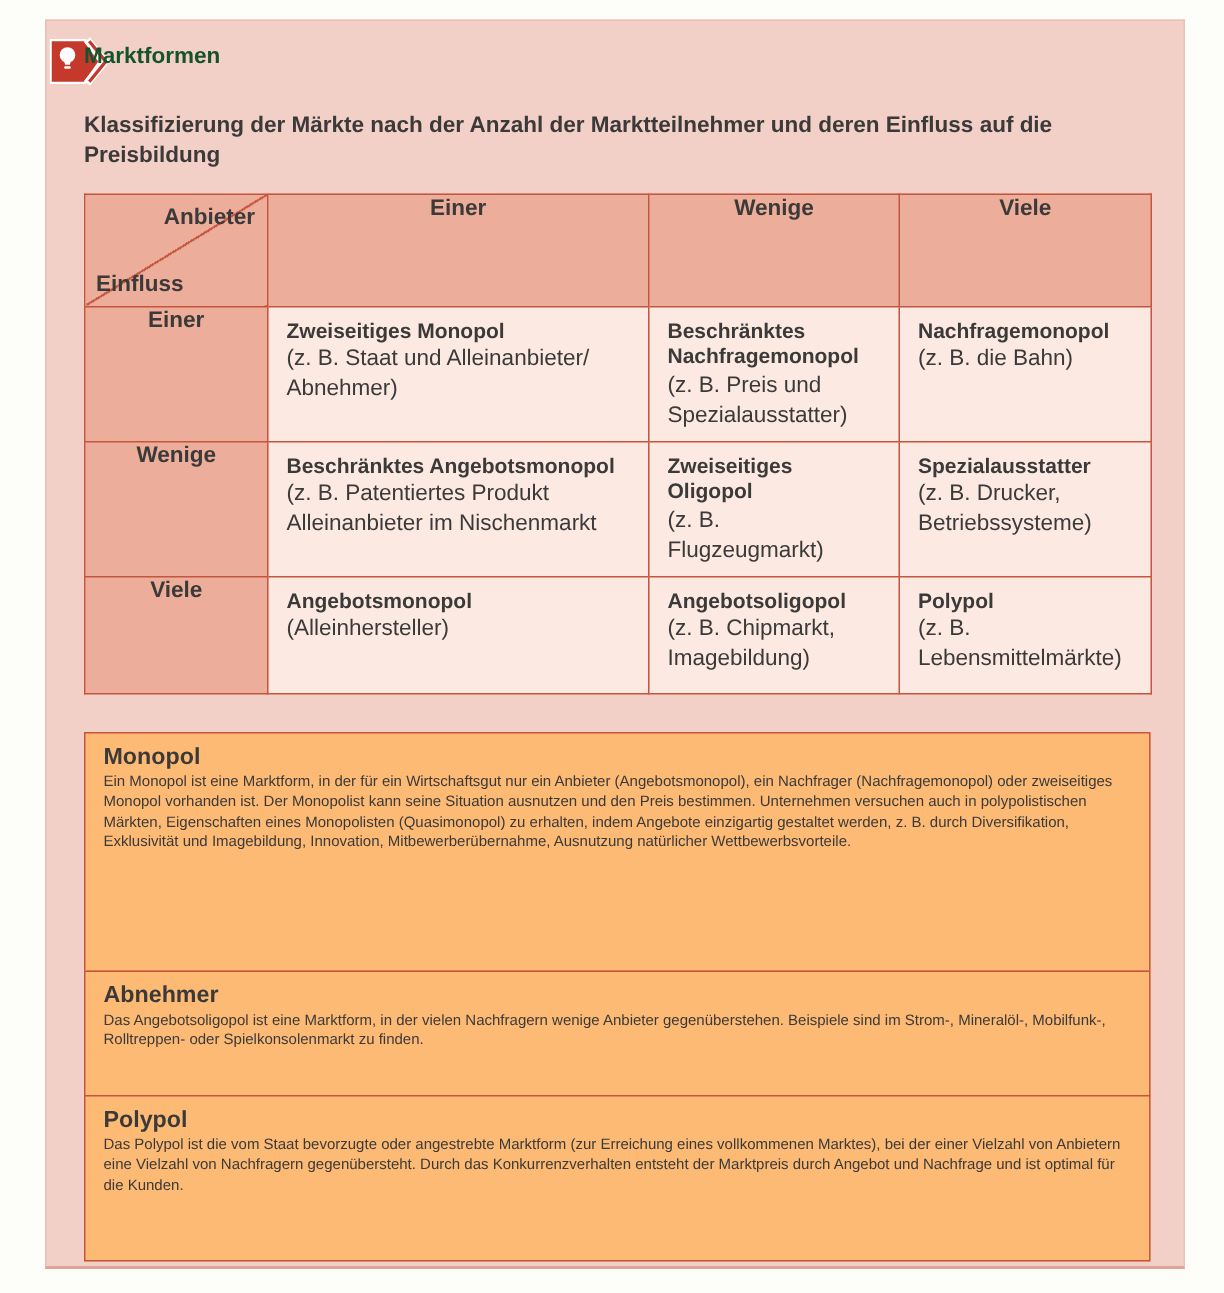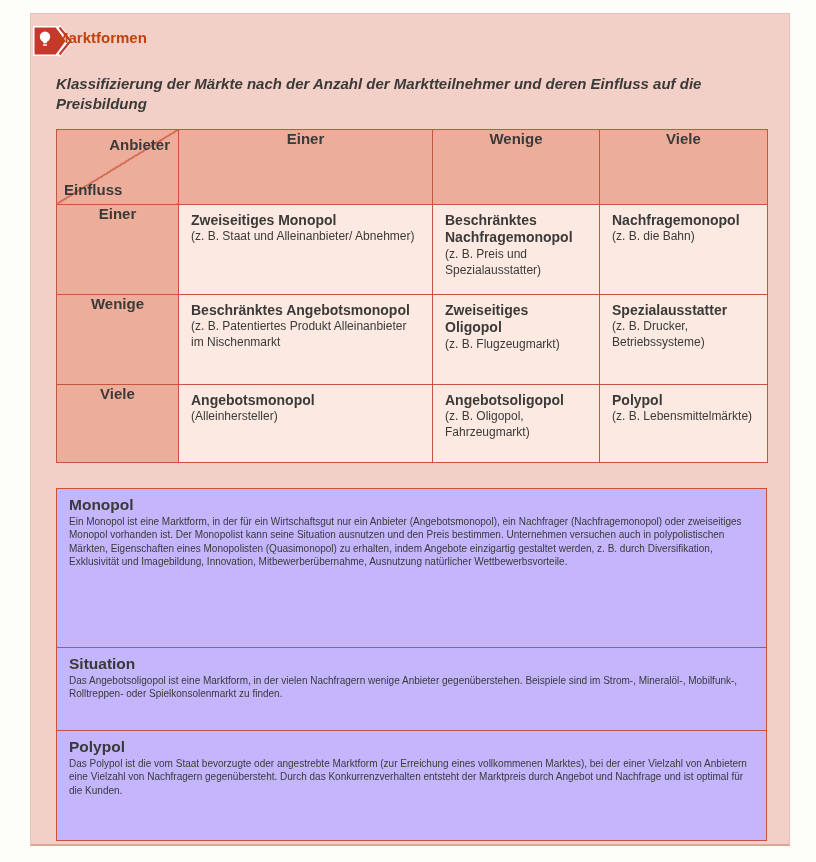--- a/index.html
+++ b/index.html
@@ -17,29 +17,28 @@
     background: #f2d0c7;
     border: 1px solid #eac0b3;
     border-bottom: 2px solid #dba695;
     padding: 12px 24px 14px 25px;
   }
 
   .panel-header { position: relative; height: 24px; }
   .badge { position: absolute; left: -23px; top: -2px; width: 40px; height: 34px; }
   .panel-title {
     position: absolute; left: 0; top: 3px;
-    font-size: 15px; font-weight: bold; color: #c2410c;
+    font-size: 15px; font-weight: bold; color: #14532d;
   }
 
   .subtitle {
     margin: 24px 0 14px 0;
     width: 708px;
     font-size: 15px; font-weight: bold; color: #3b3a39;
     line-height: 1.35;
-    font-style: italic;
   }
 
   table.market {
     border-collapse: collapse;
     table-layout: fixed;
     width: 711px;
   }
   table.market col.c0 { width: 122px; }
   table.market col.c1 { width: 254px; }
   table.market col.c2 { width: 167px; }
@@ -79,25 +78,25 @@
   }
   .corner-top    { position: absolute; top: 6px; right: 8px; }
   .corner-bottom { position: absolute; bottom: 6px; left: 7px; }
 
   td.cell {
     background: #fbe9e2;
     padding: 7px 11px 6px 12px;
     line-height: 1.28;
   }
   .cell-title { font-weight: bold; font-size: 14px; }
-  .cell-example { font-size: 12px; }
+  .cell-example { font-size: 15px; }
 
   .definitions { margin-top: 25px; width: 711px; }
   .def-box {
-    background: #c4b5fd;
+    background: #fdba74;
     border: 1px solid #c6553e;
     padding: 5px 12px 1px 12px;
     margin-top: -1px;
   }
   .def-box:first-child { margin-top: 0; }
   .def-box.monopol { min-height: 160px; }
   .def-box.oligopol { min-height: 84px; }
   .def-box.polypol { min-height: 111px; }
   .def-term { font-weight: bold; font-size: 15.5px; color: #3b3a39; line-height: 1.36; }
   .def-text { font-size: 10px; color: #3b3a39; line-height: 1.36; }
@@ -174,37 +173,37 @@
         </tr>
 
         <tr class="row3">
           <th class="rowlabel">Viele</th>
           <td class="cell">
             <div class="cell-title">Angebotsmonopol</div>
             <div class="cell-example">(Alleinhersteller)</div>
           </td>
           <td class="cell">
             <div class="cell-title">Angebotsoligopol</div>
-            <div class="cell-example">(z. B. Oligopol, Fahrzeugmarkt)</div>
+            <div class="cell-example">(z. B. Chipmarkt, Imagebildung)</div>
           </td>
           <td class="cell">
             <div class="cell-title">Polypol</div>
             <div class="cell-example">(z. B. Lebensmittelmärkte)</div>
           </td>
         </tr>
       </tbody>
     </table>
 
     <div class="definitions">
       <div class="def-box monopol">
         <div class="def-term">Monopol</div>
         <div class="def-text">Ein Monopol ist eine Marktform, in der für ein Wirtschaftsgut nur ein Anbieter (Angebotsmonopol), ein Nachfrager (Nachfragemonopol) oder zweiseitiges Monopol vorhanden ist. Der Monopolist kann seine Situation ausnutzen und den Preis bestimmen. Unternehmen versuchen auch in polypolistischen Märkten, Eigenschaften eines Monopolisten (Quasimonopol) zu erhalten, indem Angebote einzigartig gestaltet werden, z. B. durch Diversifikation, Exklusivität und Imagebildung, Innovation, Mitbewerberübernahme, Ausnutzung natürlicher Wettbewerbsvorteile.</div>
       </div>
       <div class="def-box oligopol">
-        <div class="def-term">Situation</div>
+        <div class="def-term">Abnehmer</div>
         <div class="def-text">Das Angebotsoligopol ist eine Marktform, in der vielen Nachfragern wenige Anbieter gegenüberstehen. Beispiele sind im Strom-, Mineralöl-, Mobilfunk-, Rolltreppen- oder Spielkonsolenmarkt zu finden.</div>
       </div>
       <div class="def-box polypol">
         <div class="def-term">Polypol</div>
         <div class="def-text">Das Polypol ist die vom Staat bevorzugte oder angestrebte Marktform (zur Erreichung eines vollkommenen Marktes), bei der einer Vielzahl von Anbietern eine Vielzahl von Nachfragern gegenübersteht. Durch das Konkurrenzverhalten entsteht der Marktpreis durch Angebot und Nachfrage und ist optimal für die Kunden.</div>
       </div>
     </div>
 
   </div>
 </div>

